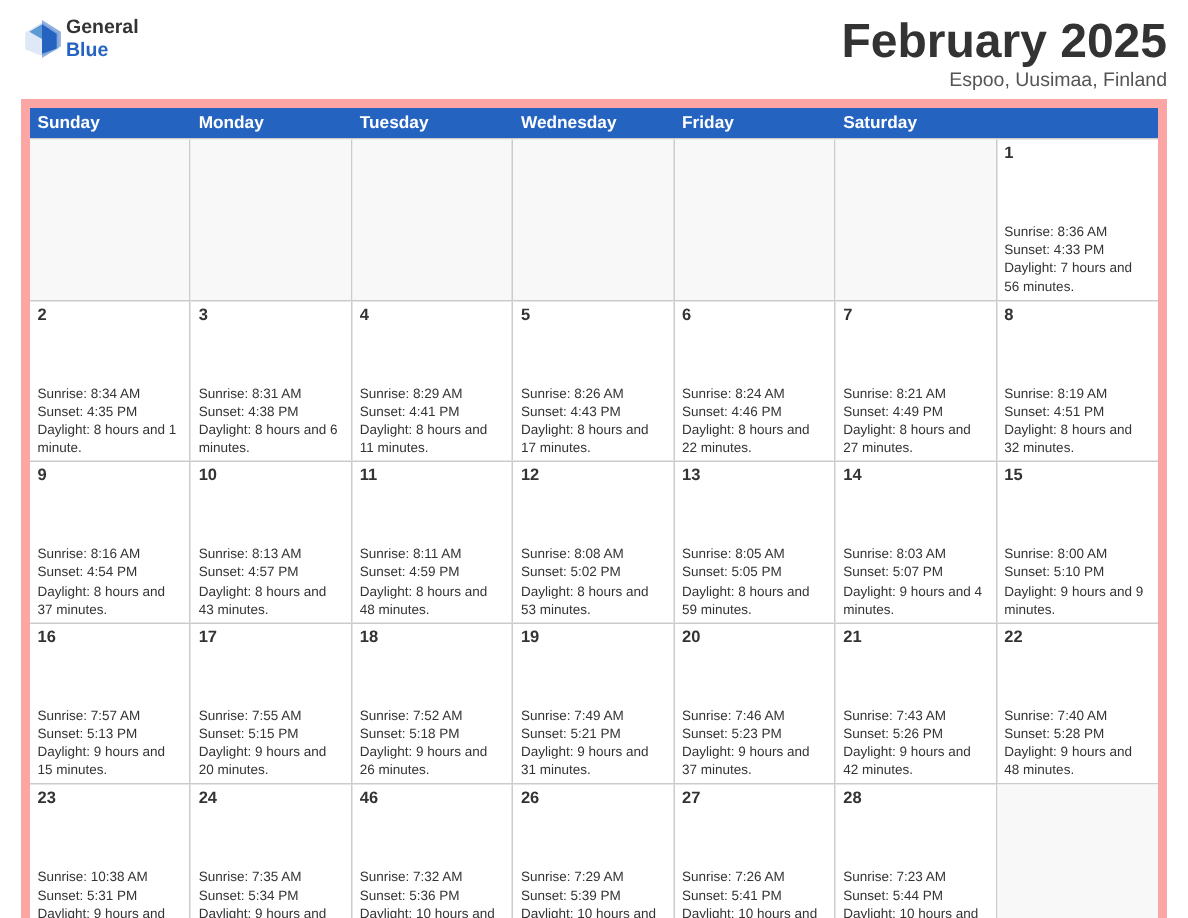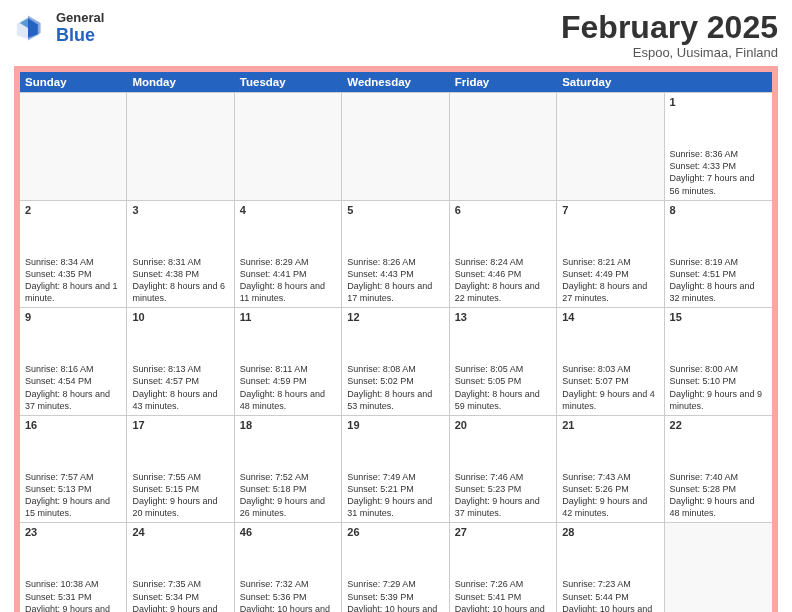--- a/index.html
+++ b/index.html
@@ -18,22 +18,21 @@
       flex-direction: column;
     }
     .header {
       display: flex;
       justify-content: space-between;
       align-items: flex-start;
       margin-bottom: 6px;
     }
     .logo-area {
       display: flex;
-      align-items: center;
-      gap: 12px;
+      align-items: flex-end;
     }
     .logo-icon {
       width: 28px;
       height: 28px;
       margin-right: 2px;
     }
     .title-area {
       text-align: right;
       margin-left: 40px;
     }
@@ -110,21 +109,21 @@
   <div class="header">
     <div class="logo-area">
       <svg class="logo-icon" viewBox="0 0 40 40">
         <polygon points="20,4 36,14 36,30 20,36 4,30 4,14" fill="#2563c0" opacity="0.15"></polygon>
         <polygon points="20,2 38,13 38,27 20,38" fill="#2563c0" opacity="0.5"></polygon>
         <polygon points="20,6 34,15 34,29 20,34" fill="#2563c0"></polygon>
         <polygon points="8,13 20,6 20,20" fill="#5b9bd5"></polygon>
       </svg>
       <div>
         <div style="font-size:13px;font-weight:bold;color:#333;">General</div>
-        <div style="font-size:18px;font-weight:bold;color:#2563c0;">Blue</div>
+        <div style="font-size:13px;font-weight:bold;color:#2563c0;">Blue</div>
       </div>
     </div>
     <div class="title-area">
       <div class="month-title">February 2025</div>
       <div class="location">Espoo, Uusimaa, Finland</div>
     </div>
   </div>
 
   <div class="calendar">
     <div class="cal-header">

